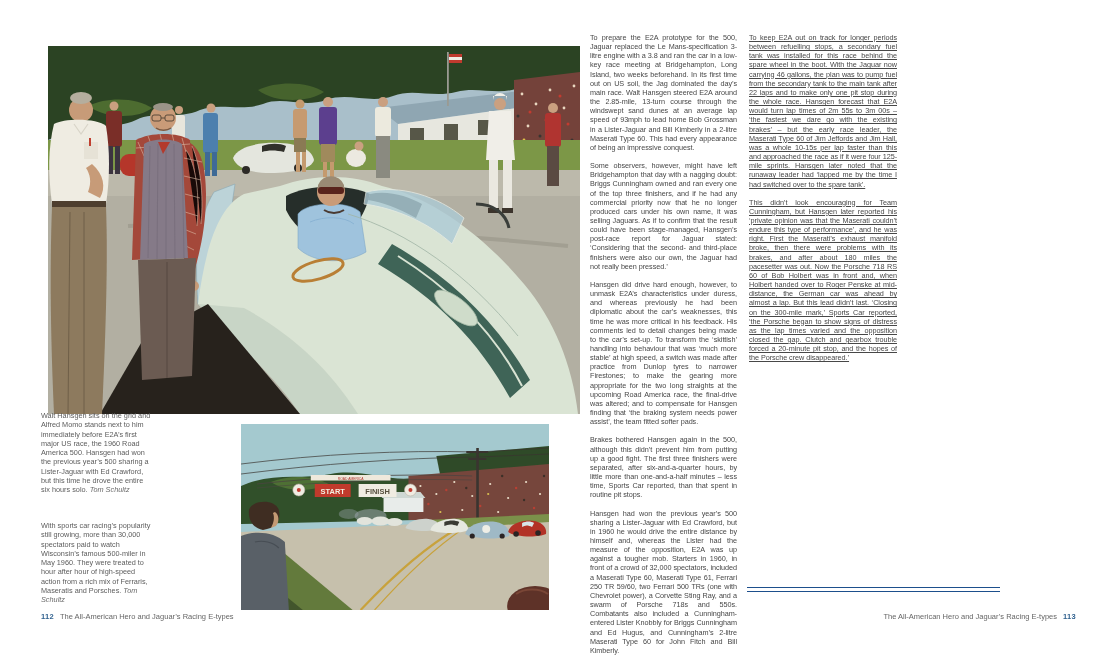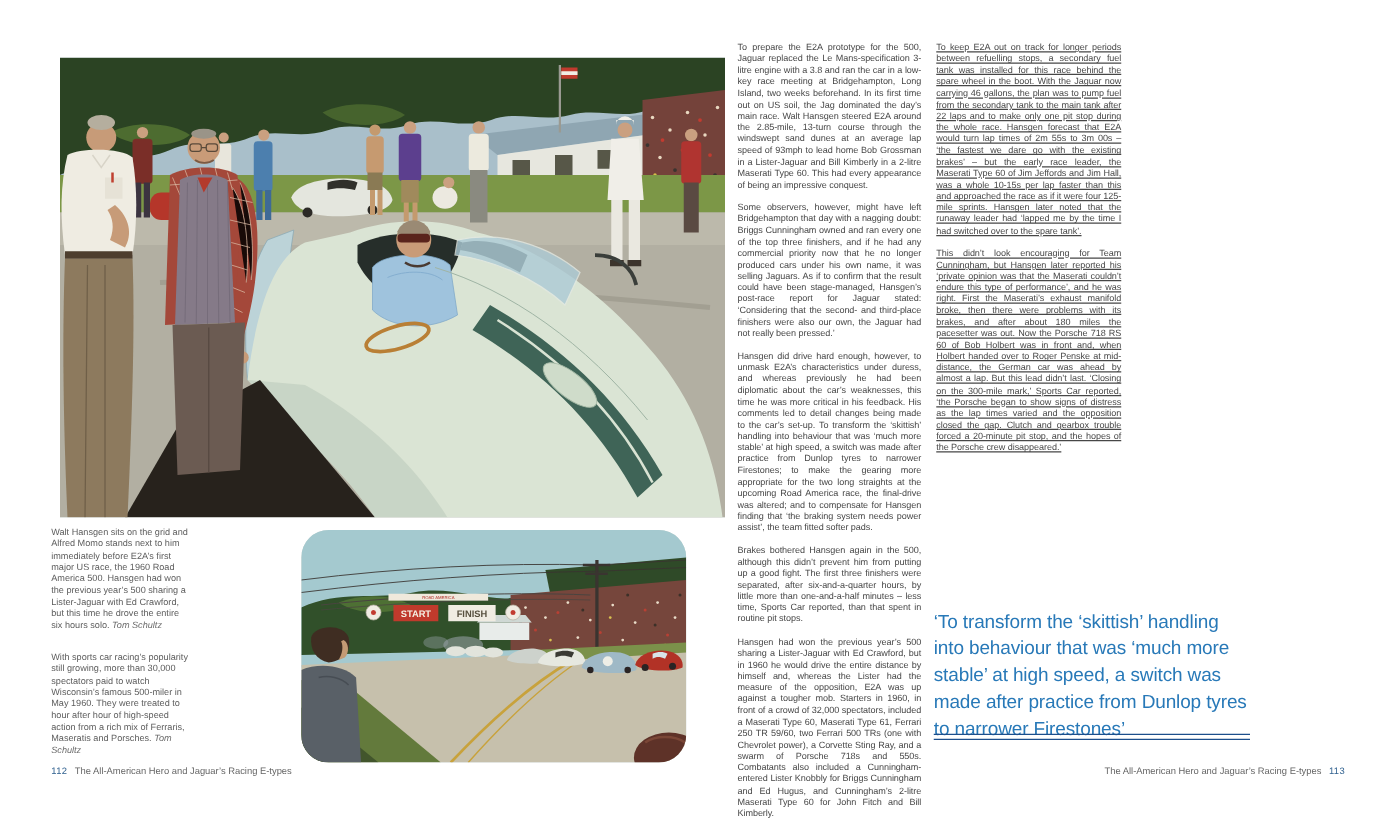--- a/index.html
+++ b/index.html
@@ -1,38 +1,38 @@
 <!DOCTYPE html>
 <html><head>
 <meta charset="utf-8">
 <style>
   html,body{margin:0;padding:0;background:#fff;}
   #spread{position:relative;width:1100px;height:660px;background:#ffffff;overflow:hidden;
           font-family:"Liberation Sans",sans-serif;}
   .photo{position:absolute;overflow:hidden;background:#cfd8d2;}
   .photo svg{display:block;width:100%;height:100%;}
   #photo-main{left:8px;top:30px;width:532px;height:368px;}
-  #photo-start{left:201px;top:408px;width:308px;height:186px;border-radius:22px;}
+  #photo-start{left:201px;top:408px;width:308px;height:186px;}
   .caption{position:absolute;width:112px;font-size:7.3px;line-height:9.3px;color:#5d5d5d;margin:0;}
   .caption .credit{font-style:italic;color:#6a6a6a;}
-  #caption1{left:41px;top:421px;}
+  #caption1{left:41px;top:411px;}
   #caption2{left:41px;top:521px;}
   .bodycol{position:absolute;top:33px;font-size:7.25px;line-height:9.15px;color:#474747;
            text-align:justify;letter-spacing:-0.05px;}
   #col1{left:590px;width:147px;}
   #col2{left:749px;width:148px;text-decoration:underline;}
   .bodycol p{margin:0 0 9px 0;}
   #pullquote{position:absolute;left:747px;top:487px;width:256px;font-size:15.2px;line-height:21.4px;
              color:#2879b8;letter-spacing:-0.1px;}
   #pullrule{position:absolute;left:747px;top:587px;width:253px;height:2.6px;
             border-top:1.7px solid #1d4f8c;border-bottom:1.7px solid #1d4f8c;}
   .footer{position:absolute;top:612px;font-size:7.5px;color:#666;}
   #footer-left{left:41px;}
   #footer-right{right:24px;text-align:right;}
-  .pagenum{color:#30618f;font-weight:normal;letter-spacing:.3px;}
+  .pagenum{color:#30618f;font-weight:bold;letter-spacing:.3px;}
   #footer-left .pagenum{margin-right:6px;}
   #footer-right .pagenum{margin-left:6px;}
 </style>
 </head>
 <body>
 
 <div id="spread">
 
   <figure class="photo" id="photo-main">
     <svg viewBox="0 0 532 368" preserveAspectRatio="none">
@@ -334,18 +334,17 @@
     <p>Hansgen did drive hard enough, however, to unmask E2A’s characteristics under duress, and whereas previously he had been diplomatic about the car’s weaknesses, this time he was more critical in his feedback.  His comments led to detail changes being made to the car’s set-up.  To transform the ‘skittish’ handling into behaviour that was ‘much more stable’ at high speed, a switch was made after practice from Dunlop tyres to narrower Firestones; to make the gearing more appropriate for the two long straights at the upcoming Road America race, the final-drive was altered; and to compensate for Hansgen finding that ‘the braking system needs power assist’, the team fitted softer pads.</p>
     <p>Brakes bothered Hansgen again in the 500, although this didn’t prevent him from putting up a good fight.  The first three finishers were separated, after six-and-a-quarter hours, by little more than one-and-a-half minutes – less time, Sports Car reported, than that spent in routine pit stops.</p>
     <p>Hansgen had won the previous year’s 500 sharing a Lister-Jaguar with Ed Crawford, but in 1960 he would drive the entire distance by himself and, whereas the Lister had the measure of the opposition, E2A was up against a tougher mob.  Starters in 1960, in front of a crowd of 32,000 spectators, included a Maserati Type 60, Maserati Type 61, Ferrari 250 TR 59/60, two Ferrari 500 TRs (one with Chevrolet power), a Corvette Sting Ray, and a swarm of Porsche 718s and 550s.  Combatants also included a Cunningham-entered Lister Knobbly for Briggs Cunningham and Ed Hugus, and Cunningham’s 2-litre Maserati Type 60 for John Fitch and Bill Kimberly.</p>
   </div>
 
   <div class="bodycol" id="col2">
     <p>To keep E2A out on track for longer periods between refuelling stops, a secondary fuel tank was installed for this race behind the spare wheel in the boot.  With the Jaguar now carrying 46 gallons, the plan was to pump fuel from the secondary tank to the main tank after 22 laps and to make only one pit stop during the whole race.  Hansgen forecast that E2A would turn lap times of 2m 55s to 3m 00s – ‘the fastest we dare go with the existing brakes’ – but the early race leader, the Maserati Type 60 of Jim Jeffords and Jim Hall, was a whole 10-15s per lap faster than this and approached the race as if it were four 125-mile sprints.  Hansgen later noted that the runaway leader had ‘lapped me by the time I had switched over to the spare tank’.</p>
     <p>This didn’t look encouraging for Team Cunningham, but Hansgen later reported his ‘private opinion was that the Maserati couldn’t endure this type of performance’, and he was right.  First the Maserati’s exhaust manifold broke, then there were problems with its brakes, and after about 180 miles the pacesetter was out.  Now the Porsche 718 RS 60 of Bob Holbert was in front and, when Holbert handed over to Roger Penske at mid-distance, the German car was ahead by almost a lap. But this lead didn’t last.  ‘Closing on the 300-mile mark,’ Sports Car reported, ‘the Porsche began to show signs of distress as the lap times varied and the opposition closed the gap.  Clutch and gearbox trouble forced a 20-minute pit stop, and the hopes of the Porsche crew disappeared.’</p>
   </div>
 
-  <div id="pullquote">‘To transform the ‘skittish’ handling into behaviour that was ‘much more stable’ at high speed, a switch was made after practice from Dunlop tyres to narrower Firestones’</div>
   <div id="pullrule"></div>
 
   <div class="footer" id="footer-right"><span>The All-American Hero and Jaguar’s Racing E-types</span><span class="pagenum">113</span></div>
 
 </div>
 
 </body></html>

